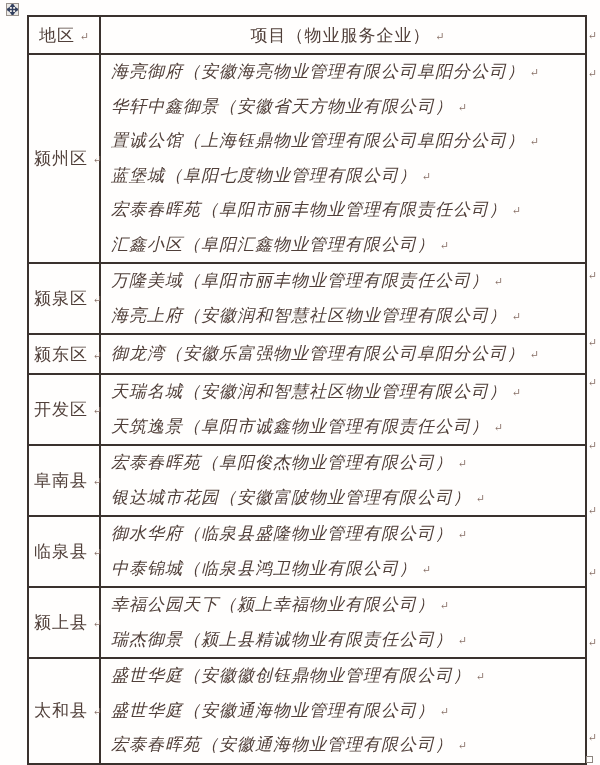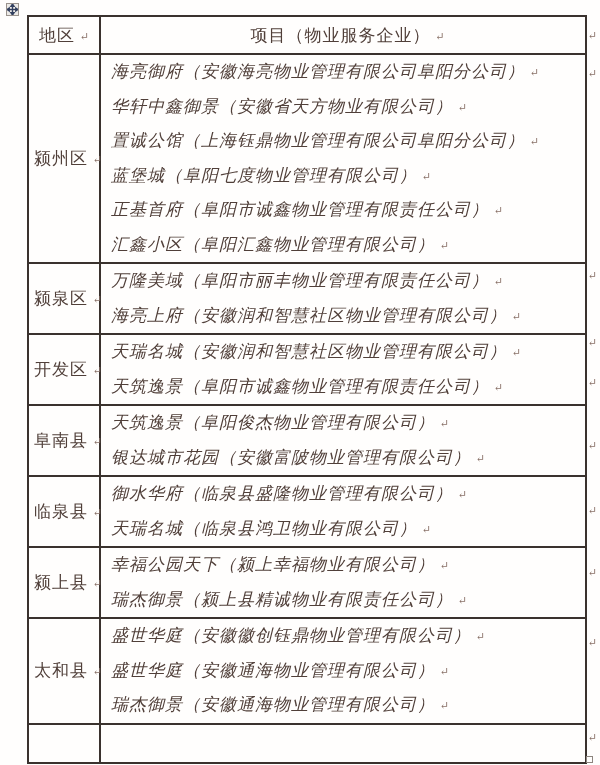--- a/index.html
+++ b/index.html
@@ -100,84 +100,92 @@
 
     <tr style="height:202px;">
       <td class="region-cell">
         <span>颍州区</span><span class="pmark">↵</span>
       </td>
       <td class="projects-cell">
         <div class="project-line"><span>海亮御府（安徽海亮物业管理有限公司阜阳分公司）</span><span class="pmark">↵</span></div>
         <div class="project-line"><span>华轩中鑫御景（安徽省天方物业有限公司）</span><span class="pmark">↵</span></div>
         <div class="project-line"><span>置诚公馆（上海钰鼎物业管理有限公司阜阳分公司）</span><span class="pmark">↵</span></div>
         <div class="project-line"><span>蓝堡城（阜阳七度物业管理有限公司）</span><span class="pmark">↵</span></div>
-        <div class="project-line"><span>正基首府（阜阳市诚鑫物业管理有限责任公司）</span><span class="pmark">↵</span></div>
+        <div class="project-line"><span>宏泰春晖苑（阜阳市丽丰物业管理有限责任公司）</span><span class="pmark">↵</span></div>
         <div class="project-line"><span>汇鑫小区（阜阳汇鑫物业管理有限公司）</span><span class="pmark">↵</span></div>
       </td>
     </tr>
 
     <tr style="height:67px;">
       <td class="region-cell">
         <span>颍泉区</span><span class="pmark">↵</span>
       </td>
       <td class="projects-cell">
         <div class="project-line"><span>万隆美域（阜阳市丽丰物业管理有限责任公司）</span><span class="pmark">↵</span></div>
         <div class="project-line"><span>海亮上府（安徽润和智慧社区物业管理有限公司）</span><span class="pmark">↵</span></div>
       </td>
     </tr>
 
+    <tr style="height:40px;">
+      <td class="region-cell">
+        <span>颍东区</span><span class="pmark">↵</span>
+      </td>
+      <td class="projects-cell">
+        <div class="project-line"><span>御龙湾（安徽乐富强物业管理有限公司阜阳分公司）</span><span class="pmark">↵</span></div>
+      </td>
+    </tr>
 
     <tr style="height:63px;">
       <td class="region-cell">
         <span>开发区</span><span class="pmark">↵</span>
       </td>
       <td class="projects-cell">
         <div class="project-line"><span>天瑞名城（安徽润和智慧社区物业管理有限公司）</span><span class="pmark">↵</span></div>
         <div class="project-line"><span>天筑逸景（阜阳市诚鑫物业管理有限责任公司）</span><span class="pmark">↵</span></div>
       </td>
     </tr>
 
     <tr style="height:65px;">
       <td class="region-cell">
         <span>阜南县</span><span class="pmark">↵</span>
       </td>
       <td class="projects-cell">
-        <div class="project-line"><span>天筑逸景（阜阳俊杰物业管理有限公司）</span><span class="pmark">↵</span></div>
+        <div class="project-line"><span>宏泰春晖苑（阜阳俊杰物业管理有限公司）</span><span class="pmark">↵</span></div>
         <div class="project-line"><span>银达城市花园（安徽富陂物业管理有限公司）</span><span class="pmark">↵</span></div>
       </td>
     </tr>
 
     <tr style="height:62px;">
       <td class="region-cell">
         <span>临泉县</span><span class="pmark">↵</span>
       </td>
       <td class="projects-cell">
         <div class="project-line"><span>御水华府（临泉县盛隆物业管理有限公司）</span><span class="pmark">↵</span></div>
-        <div class="project-line"><span>天瑞名城（临泉县鸿卫物业有限公司）</span><span class="pmark">↵</span></div>
+        <div class="project-line"><span>中泰锦城（临泉县鸿卫物业有限公司）</span><span class="pmark">↵</span></div>
       </td>
     </tr>
 
     <tr style="height:70px;">
       <td class="region-cell">
         <span>颍上县</span><span class="pmark">↵</span>
       </td>
       <td class="projects-cell">
         <div class="project-line"><span>幸福公园天下（颍上幸福物业有限公司）</span><span class="pmark">↵</span></div>
         <div class="project-line"><span>瑞杰御景（颍上县精诚物业有限责任公司）</span><span class="pmark">↵</span></div>
       </td>
     </tr>
 
     <tr style="height:95px;">
       <td class="region-cell">
         <span>太和县</span><span class="pmark">↵</span>
       </td>
       <td class="projects-cell">
         <div class="project-line"><span>盛世华庭（安徽徽创钰鼎物业管理有限公司）</span><span class="pmark">↵</span></div>
         <div class="project-line"><span>盛世华庭（安徽通海物业管理有限公司）</span><span class="pmark">↵</span></div>
-        <div class="project-line"><span>瑞杰御景（安徽通海物业管理有限公司）</span><span class="pmark">↵</span></div>
+        <div class="project-line"><span>宏泰春晖苑（安徽通海物业管理有限公司）</span><span class="pmark">↵</span></div>
       </td>
     </tr>
 
     <tr style="height:39px;">
       <td class="region-cell">
         
       </td>
       <td class="projects-cell">
         
       </td>

